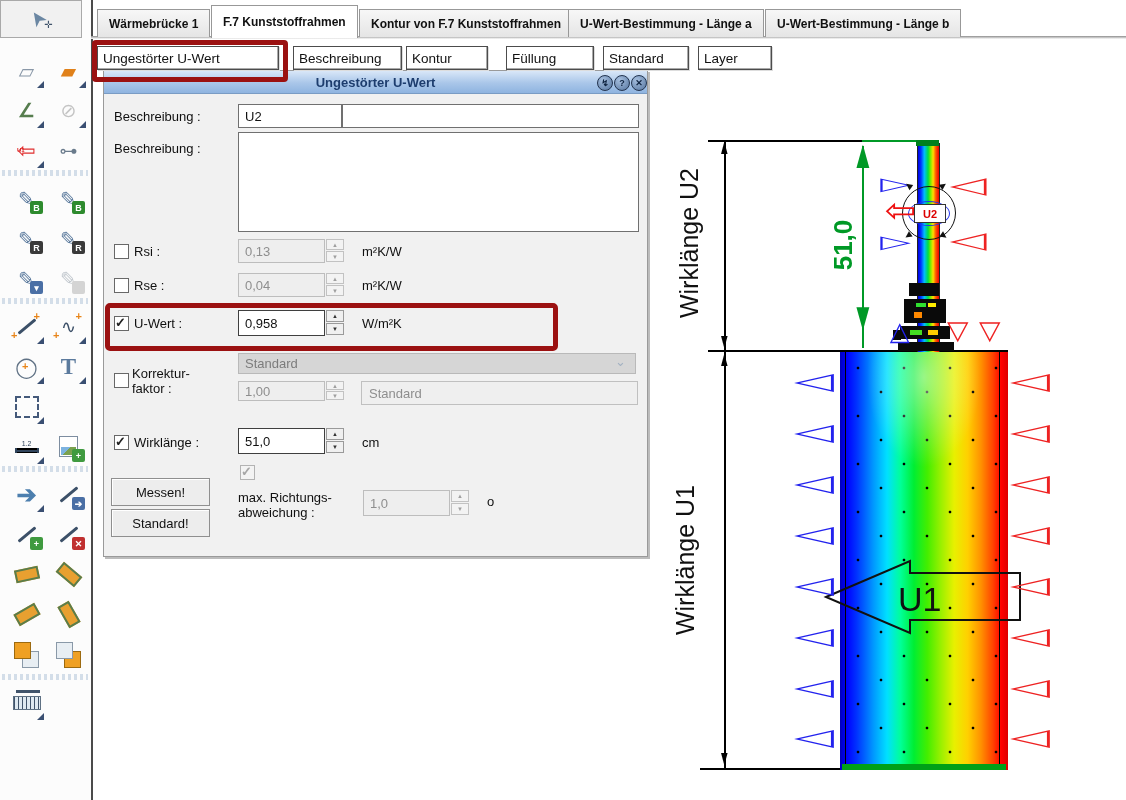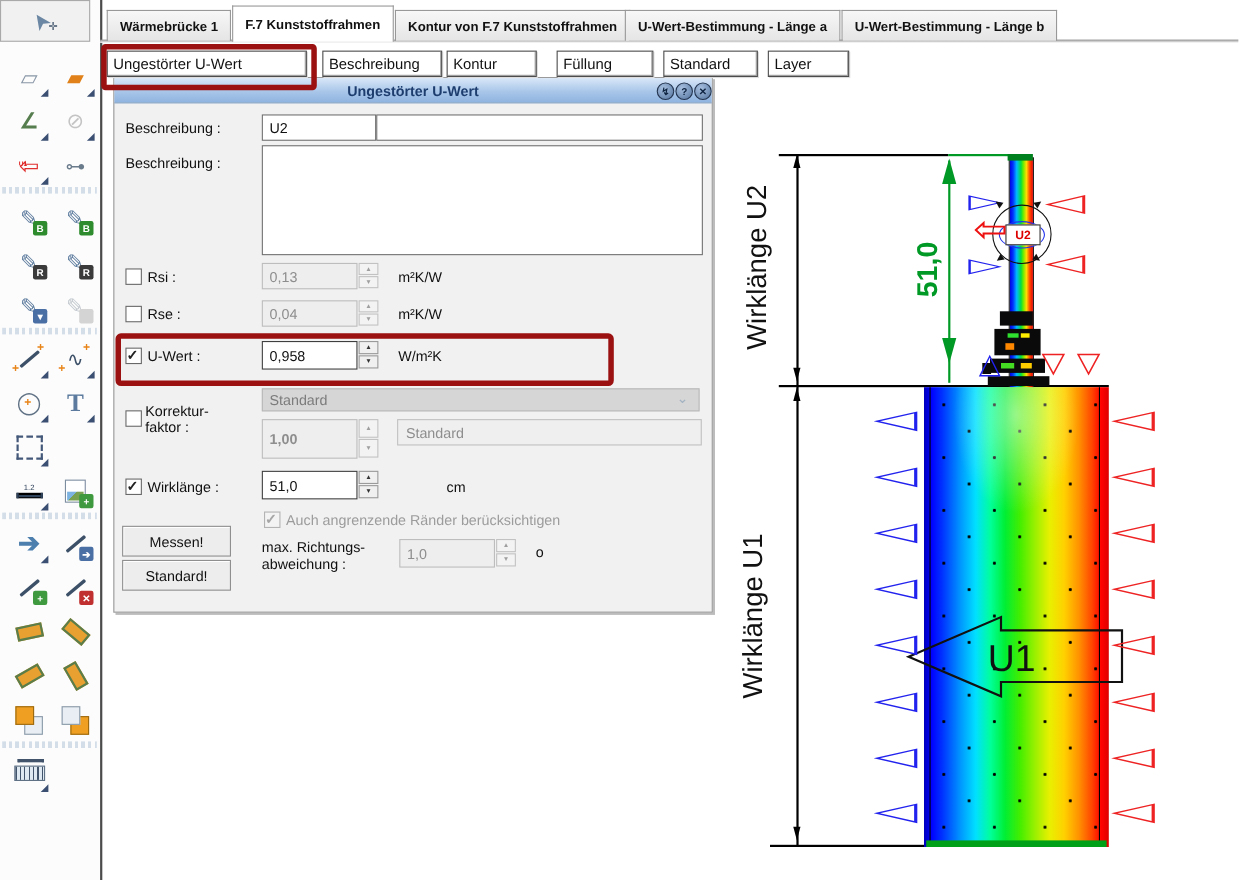--- a/index.html
+++ b/index.html
@@ -293,42 +293,41 @@
         <span>▼</span>
       </div>
   </div>
   <span class="flabel" style="left:258px;top:245px;">W/m²K</span>
   <div class="red-box" style="left:1px;top:232px;width:443px;height:38px;"></div>
 
   <div class="dd" style="left:134px;top:282px;width:390px;height:19px;">Standard</div>
   <div class="cb" style="left:10px;top:302px;"></div>
   <span class="flabel" style="left:28px;top:295px;">Korrektur-</span>
   <span class="flabel" style="left:28px;top:310px;">faktor :</span>
-  <div class="spin dis" style="left:134px;top:310px;height:36px;font-weight:bold;">
+  <div class="spin dis" style="left:134px;top:310px;height:20px;">
     <div class="sbox">1,00</div>
     <div class="sbtns">
         <span>▲</span>
         <span>▼</span>
       </div>
   </div>
   <div class="namebox" style="left:257px;top:310px;width:268px;height:22px;">Standard</div>
 
   <div class="cb checked" style="left:10px;top:364px;"></div>
   <span class="flabel" style="left:30px;top:364px;">Wirklänge :</span>
   <div class="spin" style="left:134px;top:357px;height:26px;">
     <div class="sbox">51,0</div>
     <div class="sbtns">
         <span>▲</span>
         <span>▼</span>
       </div>
   </div>
-  <span class="flabel" style="left:258px;top:364px;margin-left:44px;">cm</span>
+  <span class="flabel" style="left:258px;top:364px;">cm</span>
 
   <div class="cb checked dis" style="left:136px;top:394px;"></div>
-  <span class="flabel dislabel" style="left:156px;top:394px;">Auch angrenzende Ränder berücksichtigen</span>
 
   <div class="btn" style="left:7px;top:407px;width:97px;height:26px;">Messen!</div>
   <div class="btn" style="left:7px;top:438px;width:97px;height:26px;">Standard!</div>
 
   <span class="flabel" style="left:134px;top:419px;">max. Richtungs-</span>
   <span class="flabel" style="left:134px;top:434px;">abweichung :</span>
   <div class="spin dis" style="left:259px;top:419px;height:26px;">
     <div class="sbox">1,0</div>
     <div class="sbtns">
         <span>▲</span>

